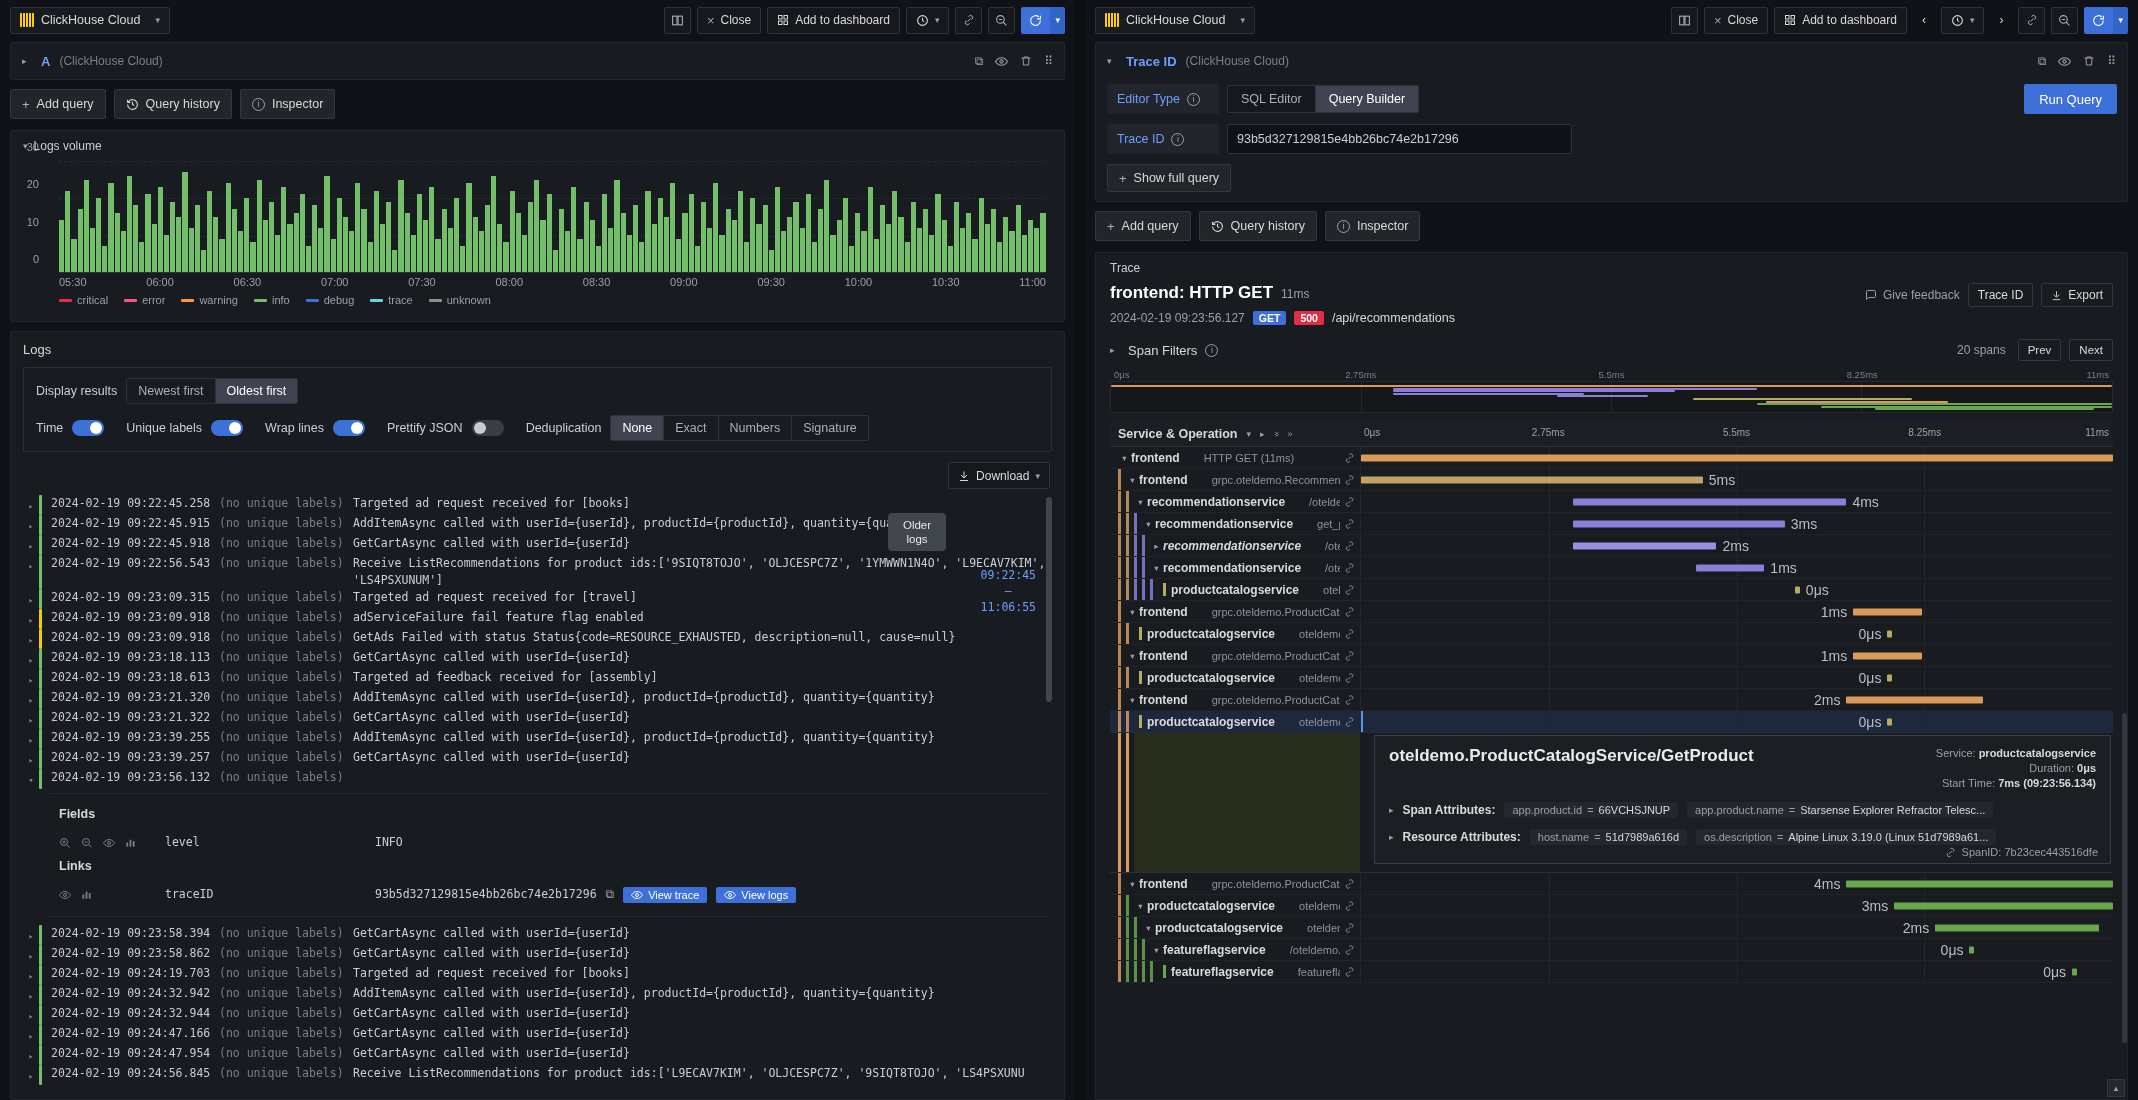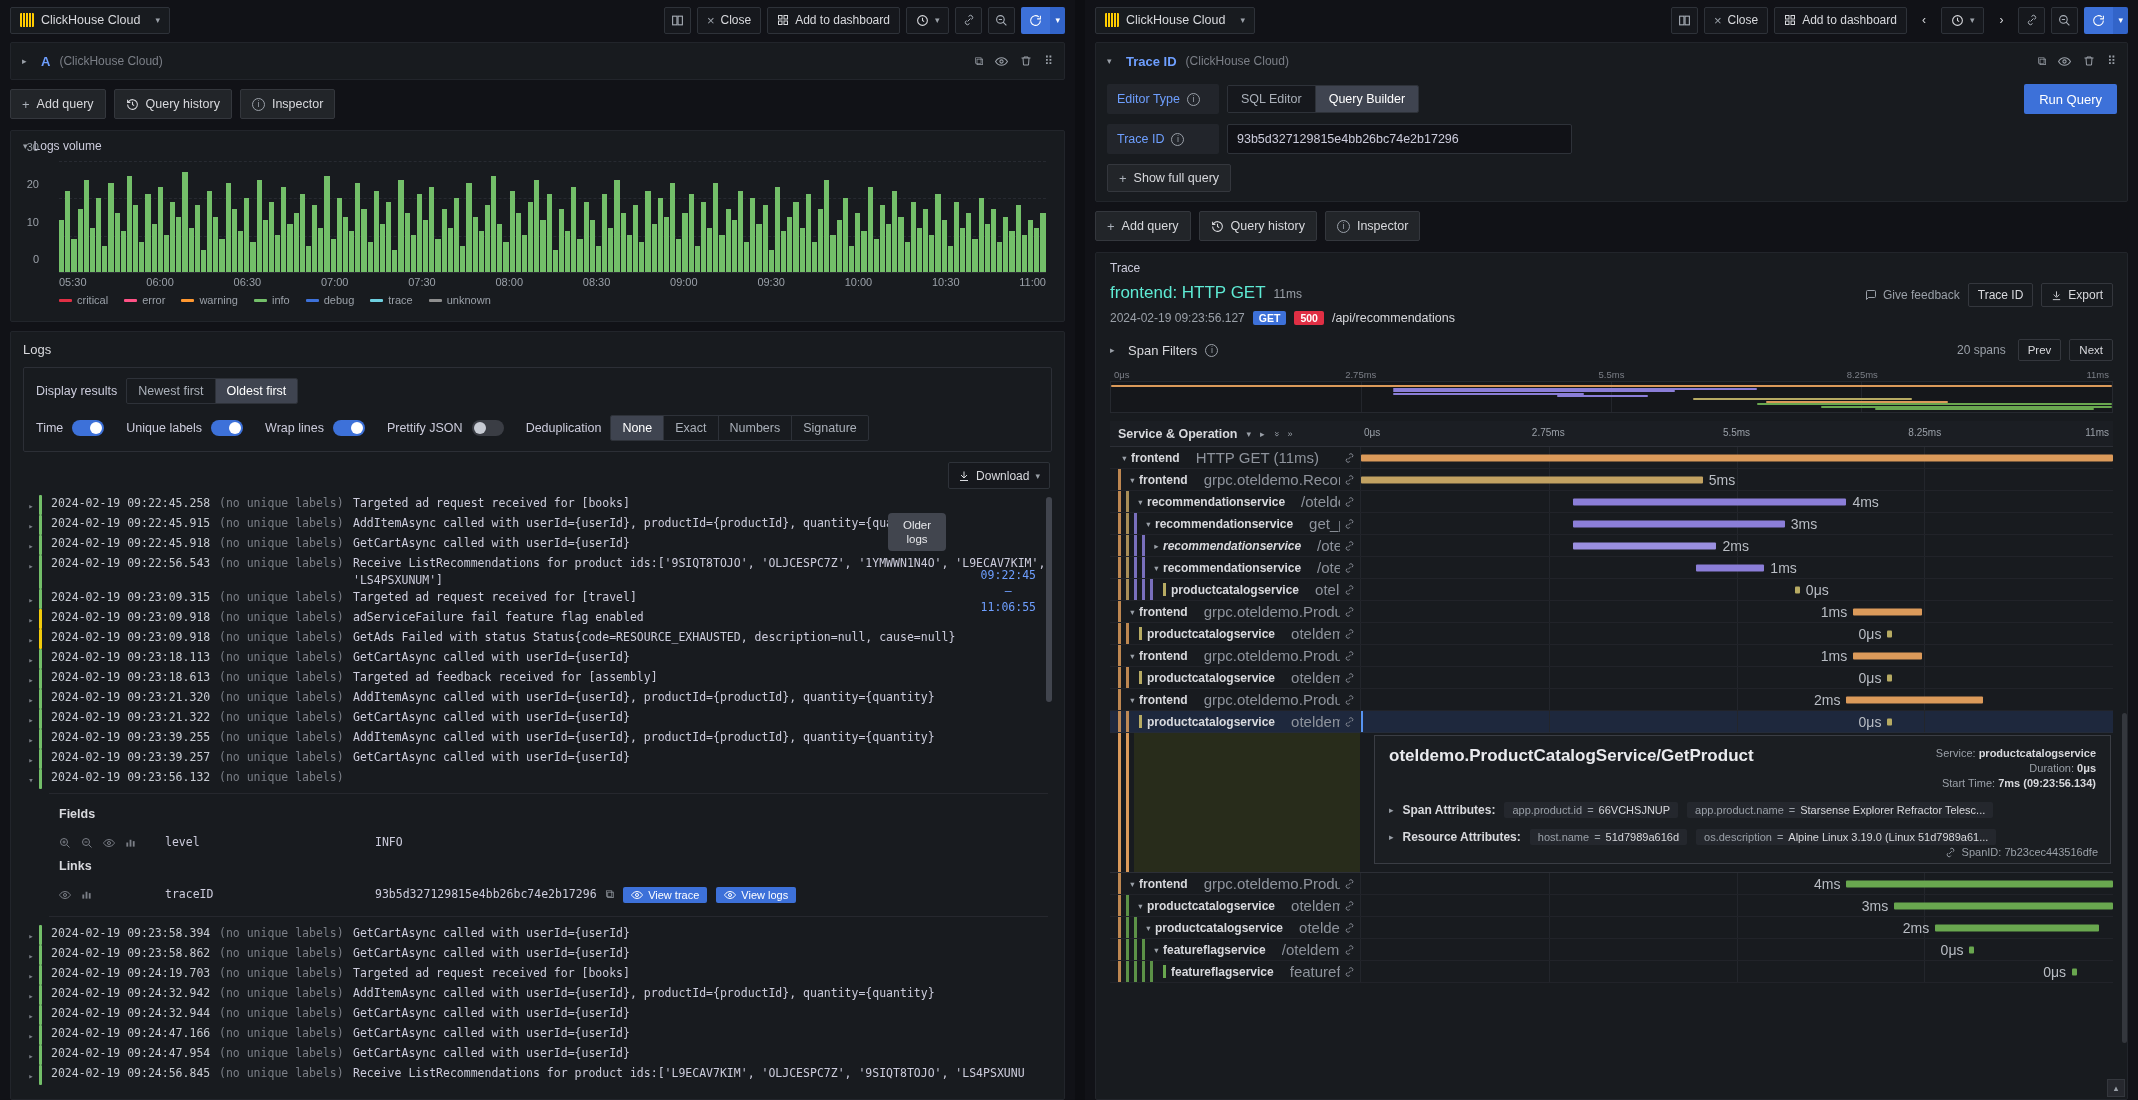--- a/index.html
+++ b/index.html
@@ -99,21 +99,21 @@
   .copy-g{color:#9aa0a8;font-size:12px;cursor:pointer}
   .blue-btn{background:#3d71d9;border:none;color:#fff;font-size:11px;border-radius:2px;padding:2px 8px;display:inline-flex;align-items:center;gap:5px;cursor:pointer;font-family:"Liberation Sans",sans-serif}
   .older-logs{position:absolute;right:106px;top:18px;background:#41454e;color:#e6e7ea;border-radius:4px;padding:5px 8px;width:58px;text-align:center;font-family:"Liberation Sans",sans-serif;font-size:11.5px;line-height:14px;cursor:pointer}
   .range{position:absolute;right:16px;top:72px;text-align:center;color:#6e9fff;font-size:11.5px;line-height:16px;cursor:pointer}
   .scroll-thumb{position:absolute;right:0;top:2px;width:6px;height:205px;background:#41454e;border-radius:3px}
 
   
   .trace-panel{flex:1;min-height:0;margin-bottom:0;display:flex;flex-direction:column;overflow:hidden;padding:8px 14px}
   .trace-head{margin-top:8px;display:flex;justify-content:space-between;flex:none}
   .th-title-row{display:flex;align-items:baseline;gap:8px}
-  .th-title{font-size:17px;font-weight:400;color:#5eead4}
+  .th-title{font-size:17px;font-weight:700;color:#ffffff}
   .th-dur{font-size:12px;color:#9aa0a8}
   .th-meta{display:flex;align-items:center;gap:8px;margin-top:8px;font-size:12px;color:#9aa0a8}
   .badge{border-radius:2px;padding:1px 6px;font-size:10.5px;font-weight:700;color:#fff}
   .badge.get{background:#3d71d9}
   .badge.code{background:#e02f44}
   .th-url{color:#d8d9dd;font-size:12.5px}
   .th-right{display:flex;gap:8px;align-items:flex-start}
   .ghost-btn{display:inline-flex;align-items:center;gap:6px;background:transparent;border:none;color:#9aa0a8;font-size:12px;height:24px;cursor:pointer}
   .line-btn{display:inline-flex;align-items:center;gap:6px;background:transparent;border:1px solid #34373d;border-radius:2px;color:#d8d9dd;font-size:12px;height:24px;padding:0 9px;cursor:pointer}
   .span-filters{display:flex;align-items:center;margin-top:14px;gap:8px;font-size:13px;color:#d8d9dd;flex:none}
@@ -135,21 +135,21 @@
   .th-ticks .tick{top:6px;font-size:10px;color:#9aa0a8}
   .span-rows{flex:1;min-height:0;overflow:hidden;position:relative}
   .srow{display:flex;height:22px;align-items:stretch;border-bottom:1px solid rgba(44,47,54,.45)}
   .srow.sel{background:rgba(61,113,217,.16)}
   .sname{width:250px;flex:none;display:flex;align-items:center;position:relative;padding-right:20px;overflow:hidden;cursor:pointer;padding-left:8px}
   .guide{width:3px;height:100%;margin-right:5px;flex:none;opacity:.85}
   .schev{width:13px;flex:none;color:#9aa0a8;font-size:8.5px;text-align:center}
   .leaf-tick{width:3px;height:13px;flex:none;margin:0 5px}
   .ssvc{font-size:12px;font-weight:700;color:#d8d9dd;white-space:nowrap}
   .ssvc.it{font-style:italic}
-  .sop{font-size:15px;color:#8e939c;margin-left:16px;white-space:nowrap;overflow:hidden}
+  .sop{font-size:11px;color:#8e939c;margin-left:24px;white-space:nowrap;overflow:hidden}
   .slink{position:absolute;right:5px;color:#8e939c;top:50%;transform:translateY(-50%);cursor:pointer}
   .sbars{flex:1;position:relative;border-left:1px solid #23262c;background:
       linear-gradient(#23262c,#23262c) 25% 0/1px 100% no-repeat,
       linear-gradient(#23262c,#23262c) 50% 0/1px 100% no-repeat,
       linear-gradient(#23262c,#23262c) 75% 0/1px 100% no-repeat}
   .srow.sel .sbars{box-shadow:inset 2px 0 0 #5794f2}
   .sbar{position:absolute;top:50%;transform:translateY(-50%);height:7px;border-radius:1px}
   .bar-label{position:absolute;top:50%;transform:translateY(-50%);font-size:14px;color:#b9bdc4;white-space:nowrap}
   .detail-row{display:flex;min-height:140px;border-bottom:1px solid #2c2f36}
   .detail-left{width:250px;flex:none;display:flex;padding-left:8px}

